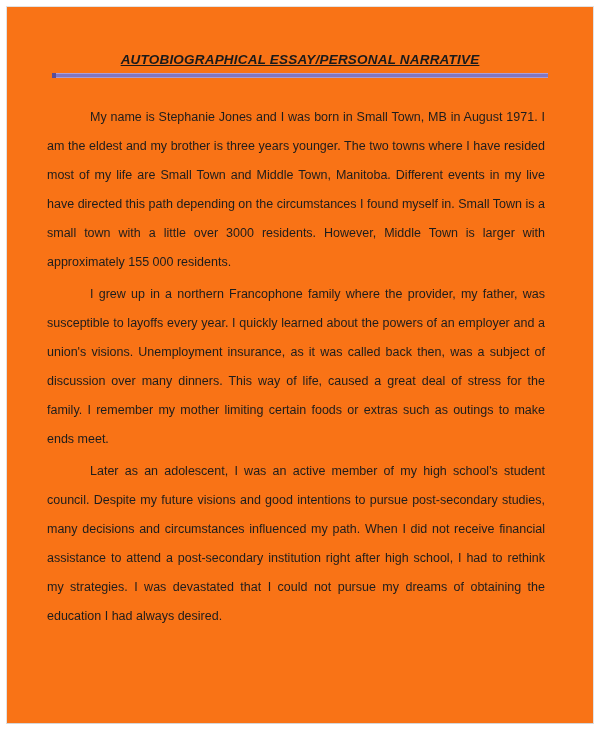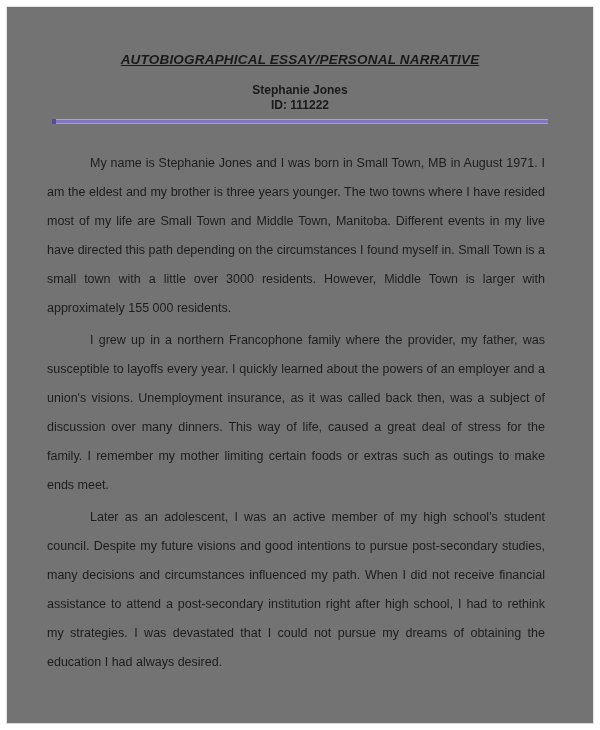--- a/index.html
+++ b/index.html
@@ -10,21 +10,21 @@
     background: #ffffff;
     font-family: "Liberation Sans", sans-serif;
     overflow: hidden;
   }
   .page {
     position: absolute;
     top: 6px;
     left: 6px;
     right: 6px;
     bottom: 6px;
-    background: #737373;
+    background: #f97316;
     border: 1px solid #e2e2e2;
     border-bottom-color: #d6d6d6;
     box-sizing: border-box;
   }
   .doc-title {
     margin: 45px 30px 0 30px;
     text-align: center;
     font-size: 13.5px;
     font-weight: bold;
     font-style: italic;
@@ -70,24 +70,20 @@
     text-indent: 43px;
   }
 </style>
 </head>
 <body>
 
 <div class="page">
 
   <div class="doc-title">AUTOBIOGRAPHICAL ESSAY/PERSONAL NARRATIVE</div>
 
-  <div class="byline">
-    <span>Stephanie Jones</span>
-    <span class="id-line">ID: 111222</span>
-  </div>
 
   <div class="rule">
     <span class="cap"></span>
   </div>
 
   <div class="essay-body">
     <p>My name is Stephanie Jones and I was born in Small Town, MB in August 1971. I am the eldest and my brother is three years younger. The two towns where I have resided most of my life are Small Town and Middle Town, Manitoba. Different events in my live have directed this path depending on the circumstances I found myself in. Small Town is a small town with a little over 3000 residents. However, Middle Town is larger with approximately 155 000 residents.</p>
     <p>I grew up in a northern Francophone family where the provider, my father, was susceptible to layoffs every year. I quickly learned about the powers of an employer and a union's visions. Unemployment insurance, as it was called back then, was a subject of discussion over many dinners. This way of life, caused a great deal of stress for the family. I remember my mother limiting certain foods or extras such as outings to make ends meet.</p>
     <p>Later as an adolescent, I was an active member of my high school's student council. Despite my future visions and good intentions to pursue post-secondary studies, many decisions and circumstances influenced my path. When I did not receive financial assistance to attend a post-secondary institution right after high school, I had to rethink my strategies. I was devastated that I could not pursue my dreams of obtaining the education I had always desired.</p>
   </div>

